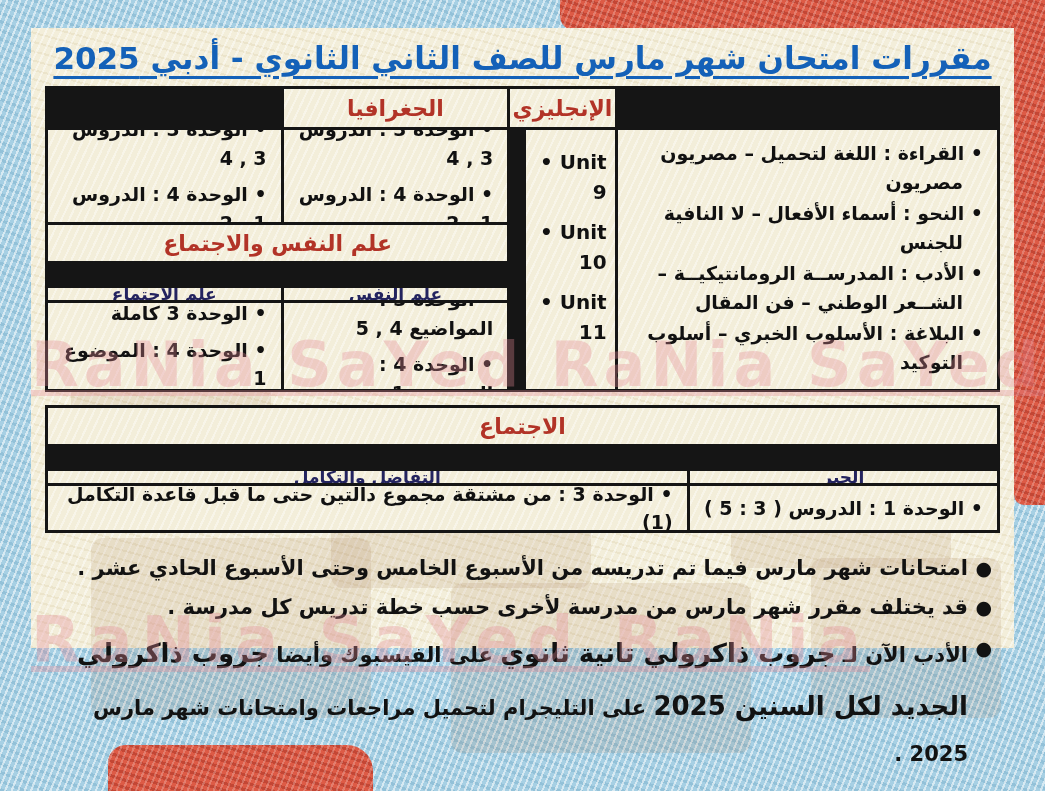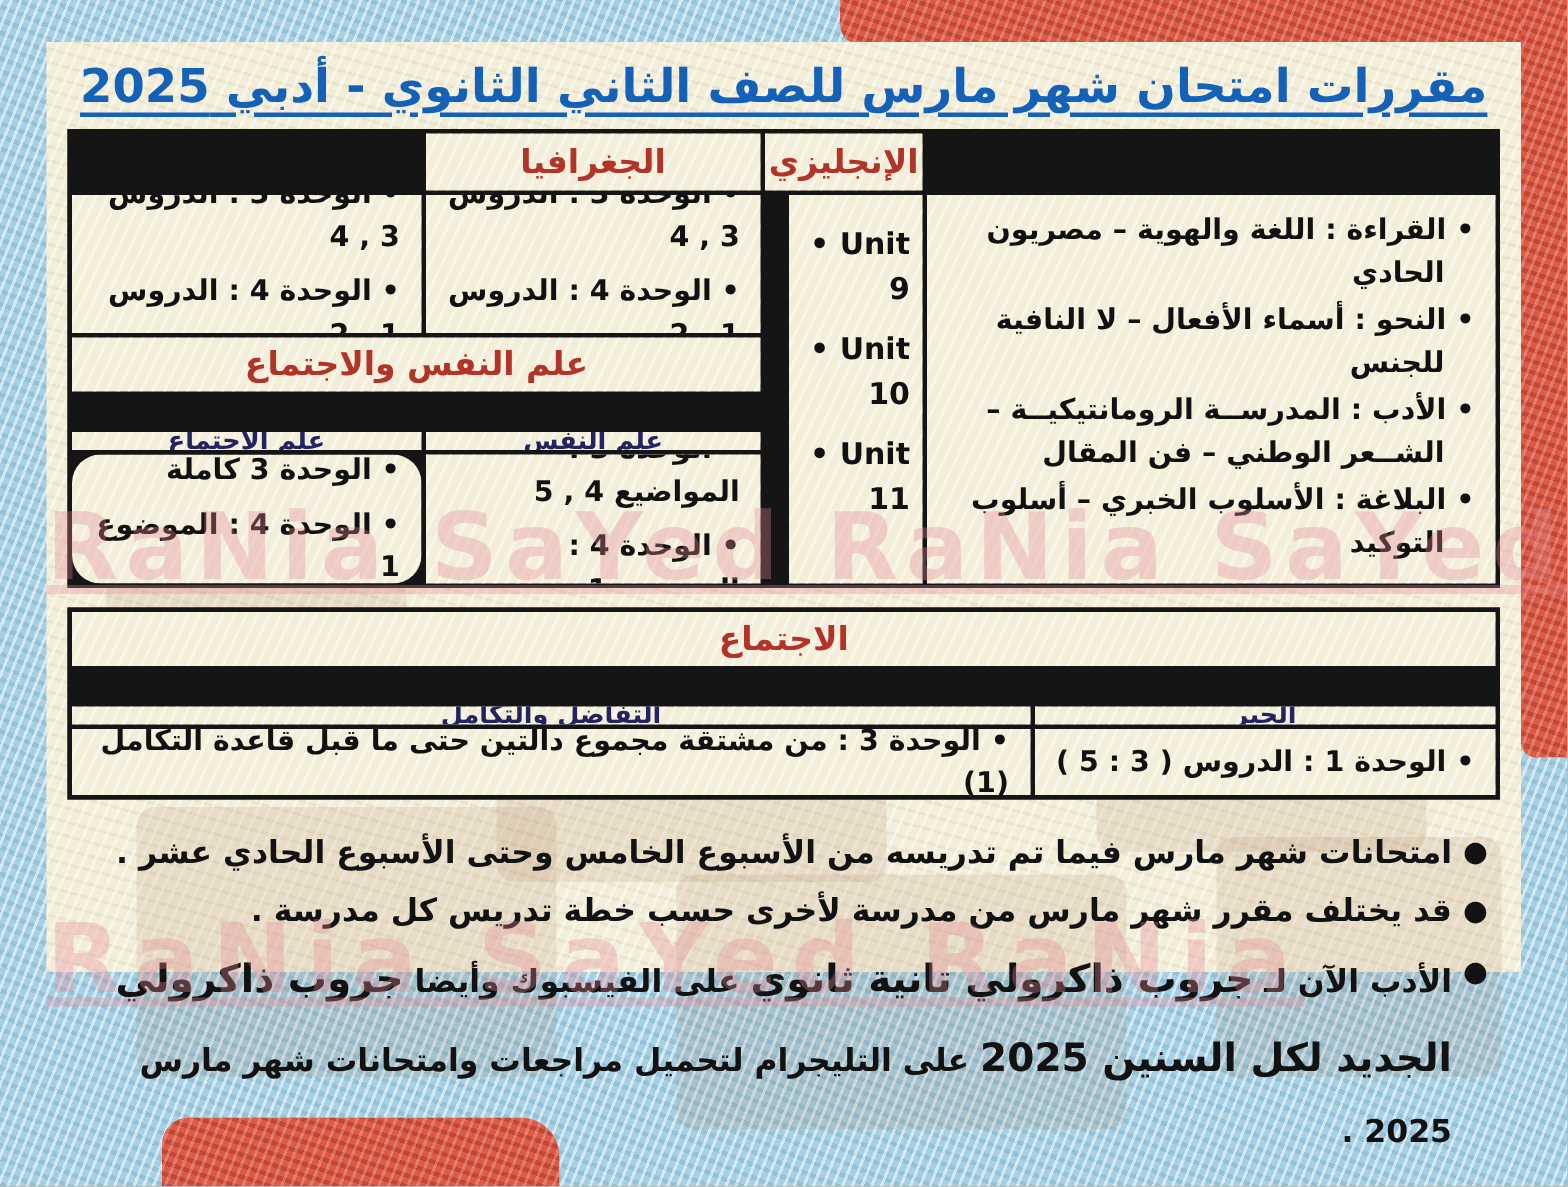--- a/index.html
+++ b/index.html
@@ -89,21 +89,21 @@
   .list-center{justify-content:center;padding-top:4px;padding-bottom:4px;}
   .list-center .li{margin:4px 0;}
   .arab .li{padding-right:20px;text-indent:-20px;margin:1px 0;line-height:1.53;}
   .eng{direction:ltr;text-align:right;justify-content:flex-start;padding:12px 8px;font-size:20px;margin-left:16px;}
   .eng .li{margin:5px 0;}
   .a-arabh{grid-area:arabh;} .a-arabc{grid-area:arabc;}
   .a-engh{grid-area:engh;}   .a-engc{grid-area:engc;}
   .a-geoh{grid-area:geoh;}   .a-geoc{grid-area:geoc;}
   .a-histh{grid-area:histh;} .a-histc{grid-area:histc;}
   .a-psyh{grid-area:psyh;}   .a-psych{grid-area:psych;} .a-psycc{grid-area:psycc;}
-  .a-soch{grid-area:soch;}   .a-socc{grid-area:socc;border-radius:19px;}
+  .a-soch{grid-area:soch;}   .a-socc{grid-area:socc;}
   .a-mh{grid-area:mh;} .a-algh{grid-area:algh;} .a-algc{grid-area:algc;}
   .a-calch{grid-area:calch;} .a-calcc{grid-area:calcc;}
 
   
   .notes{position:relative;z-index:2;margin:16px 22px 0;color:#121212;}
   .note{display:flex;align-items:flex-start;font-weight:700;font-size:21px;line-height:1.85;}
   .note .blt{flex:0 0 24px;font-size:19px;padding-top:2px;}
   .note3{font-size:21px;line-height:2.05;}
   .note3 .big{font-size:26px;letter-spacing:0;}
 </style>
@@ -132,21 +132,21 @@
     </div>
 
     <h1 class="title">مقررات امتحان شهر مارس للصف الثاني الثانوي - أدبي 2025</h1>
 
     <div class="grid main-table">
 
       <div class="cell head red a-engh">الإنجليزي</div>
       <div class="cell head red a-geoh">الجغرافيا</div>
 
       <div class="cell body arab a-arabc">
-        <div class="li">القراءة : اللغة والهوية – مصريون الحادي</div>
+        <div class="li">القراءة : اللغة لتحميل – مصريون مصريون</div>
         <div class="li">النحو : أسماء الأفعال – لا النافية للجنس</div>
         <div class="li">الأدب : المدرســة الرومانتيكيــة – الشــعر الوطني – فن المقال</div>
         <div class="li">البلاغة : الأسلوب الخبري – أسلوب التوكيد</div>
 
       </div>
 
       <div class="cell body eng a-engc">
         <div class="li">Unit 9</div>
         <div class="li">Unit 10</div>
         <div class="li">Unit 11</div>

